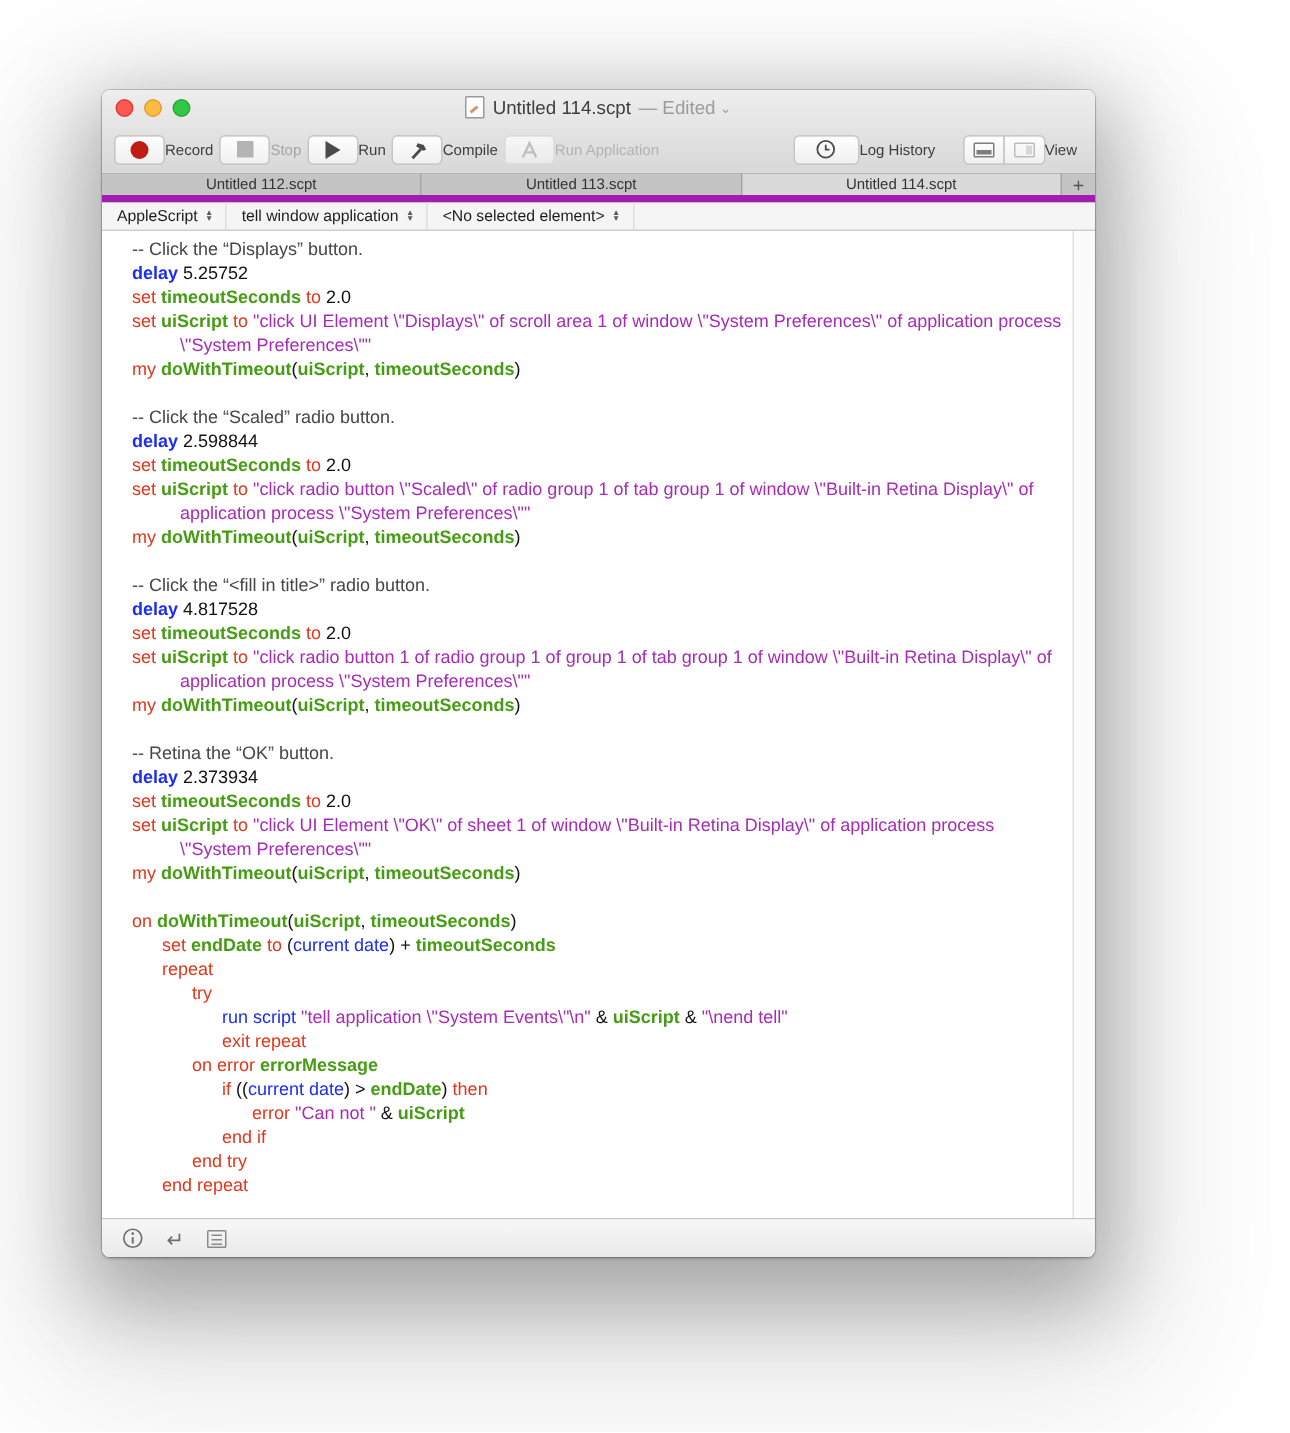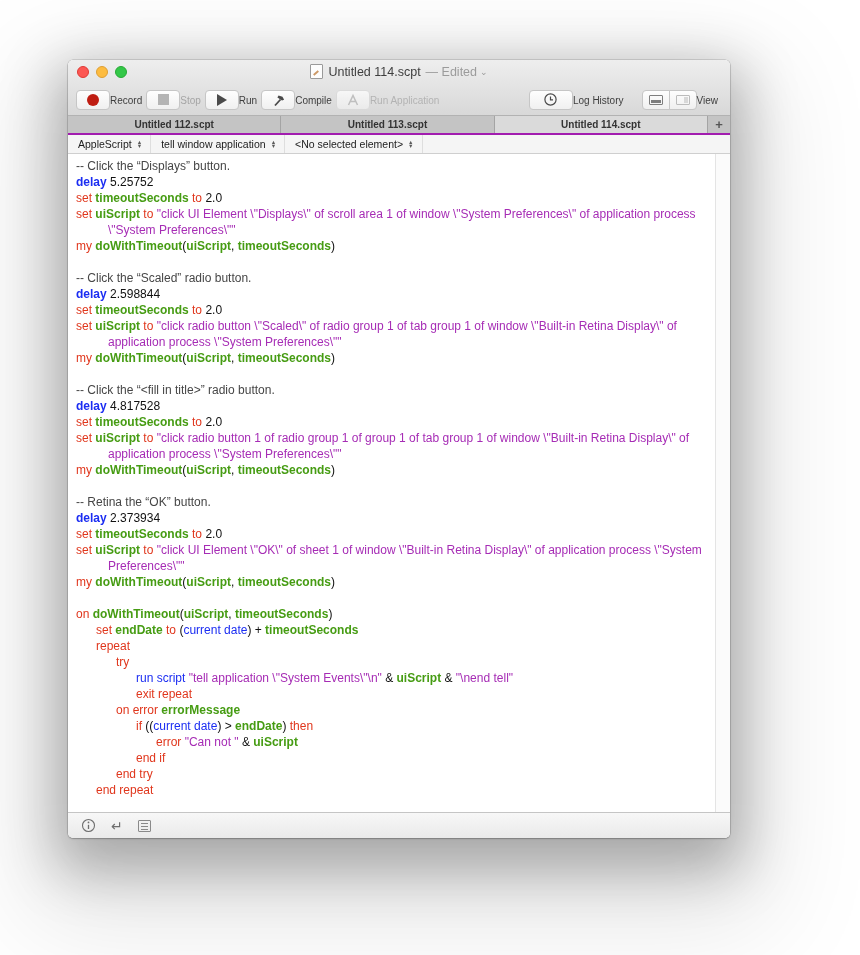--- a/index.html
+++ b/index.html
@@ -31,30 +31,30 @@
   .ic-run{width:0;height:0;border-left:10px solid #4a4a4a;border-top:6px solid transparent;border-bottom:6px solid transparent;}
   .seg-group{display:flex;}
   .seg-group .tbtn{border-radius:0;margin-left:-1px;}
   .seg-group .tbtn:first-child{border-radius:4px 0 0 4px;margin-left:0;}
   .seg-group .tbtn:last-child{border-radius:0 4px 4px 0;}
   .vic1{width:14px;height:10px;border:1px solid #7e7e7e;border-radius:1px;position:relative;box-sizing:border-box;}
   .vic1::after{content:"";position:absolute;left:1px;right:1px;bottom:1px;height:3px;background:#7e7e7e;}
   .vic2{width:14px;height:10px;border:1px solid #bcbcbc;border-radius:1px;position:relative;box-sizing:border-box;}
   .vic2::after{content:"";position:absolute;right:1px;top:1px;bottom:1px;width:4px;background:#d8d8d8;}
   
-  .tabbar{height:19px;flex:0 0 19px;display:flex;background:#a3a3a3;border-bottom:2px solid #a21caf;font-size:10px;color:#333;box-sizing:border-box;font-weight:bold;}
+  .tabbar{height:19px;flex:0 0 19px;display:flex;background:#a3a3a3;border-bottom:5px solid #a21caf;font-size:10px;color:#333;box-sizing:border-box;}
   .tab{flex:1;display:flex;align-items:center;justify-content:center;border-right:1px solid #a4a4a4;background:#c4c4c4;white-space:nowrap;}
   .tab.active{background:#dadada;}
   .tab-add{width:22px;display:flex;align-items:center;justify-content:center;font-size:13px;color:#555;background:#c4c4c4;}
   
   .navbar{height:19px;flex:0 0 19px;background:#f5f5f5;border-bottom:1px solid #cfcfcf;display:flex;align-items:stretch;font-size:10.5px;color:#1c1c1c;box-sizing:border-box;}
   .popup{display:flex;align-items:center;padding:0 8px 0 10px;border-right:1px solid #dedede;gap:5px;white-space:nowrap;}
   .updown{display:inline-flex;flex-direction:column;line-height:4px;font-size:5.5px;color:#5a5a5a;}
   
-  .editor{flex:1;position:relative;background:#fff;overflow:hidden;}
+  .editor{flex:1;position:relative;background:#fff;overflow:hidden;margin-left:12px;}
   .code-area{position:absolute;left:0;top:0;bottom:0;right:14px;padding-top:4px;}
   .line{font-size:12px;line-height:16px;white-space:pre-wrap;color:#111;padding-right:4px;box-sizing:border-box;}
   .scroll-gutter{position:absolute;top:0;bottom:0;right:0;width:14px;background:#fbfbfb;border-left:1px solid #e4e4e4;}
   .cm{color:var(--comment-gray,#464646);}
   .kw{color:var(--keyword-red,#e0361c);}
   .cmd{color:var(--command-blue,#1b2df2);font-weight:bold;}
   .cmd2{color:var(--command-blue,#1b2df2);}
   .var{color:var(--variable-green,#469c13);font-weight:bold;}
   .str{color:var(--string-purple,#a62cb5);}
   .pl{color:#111;}

